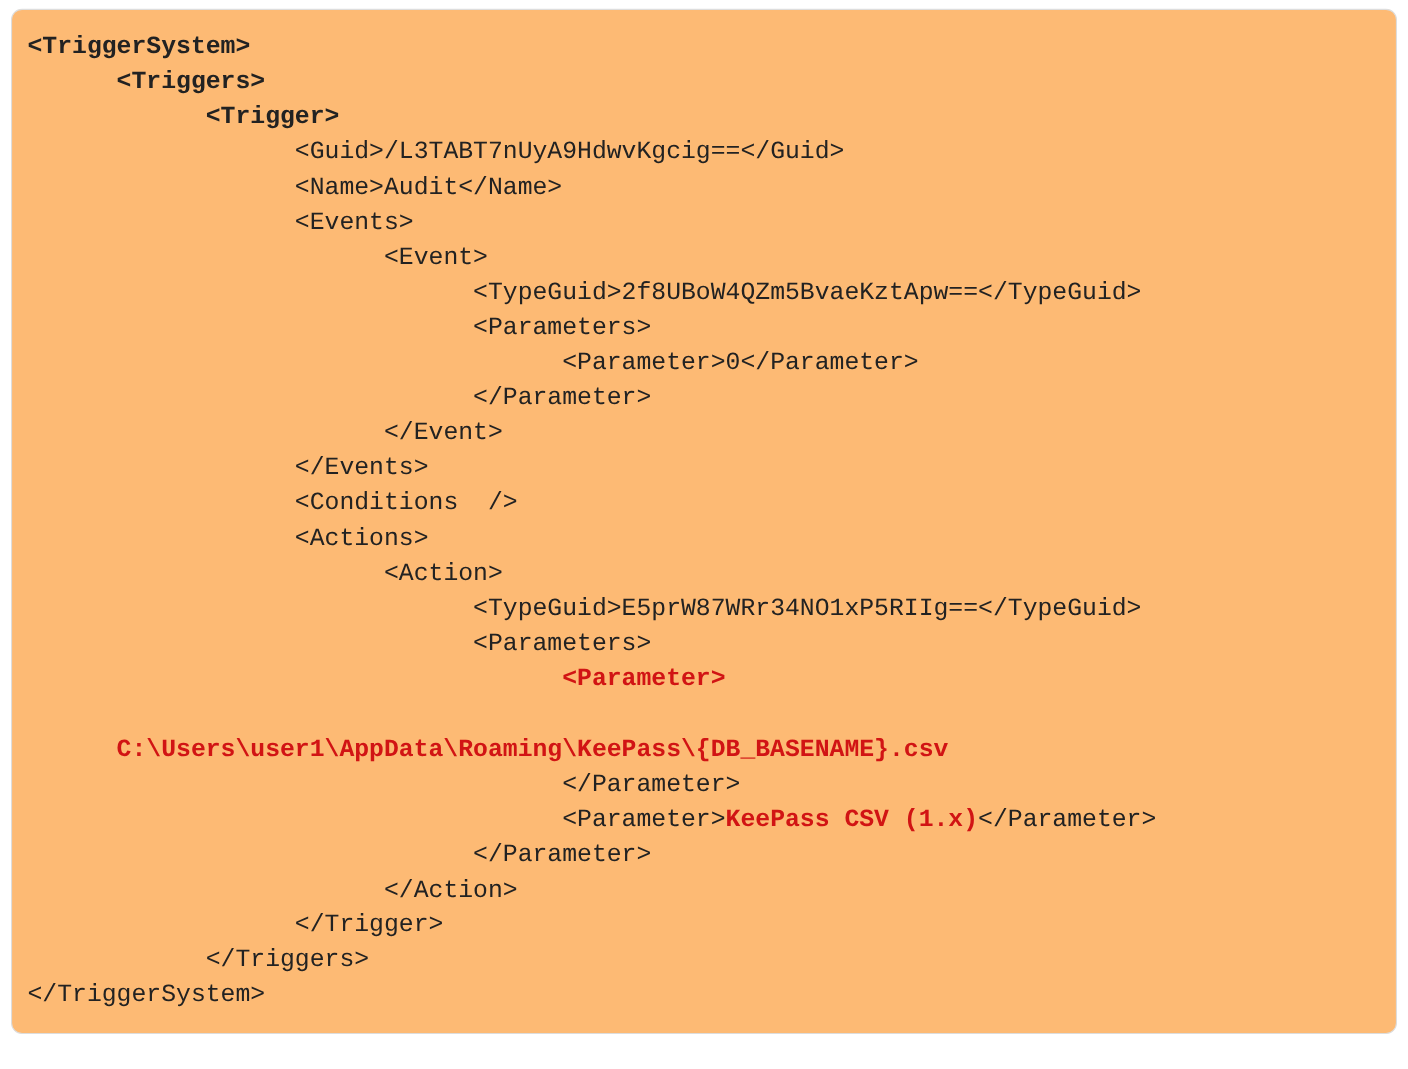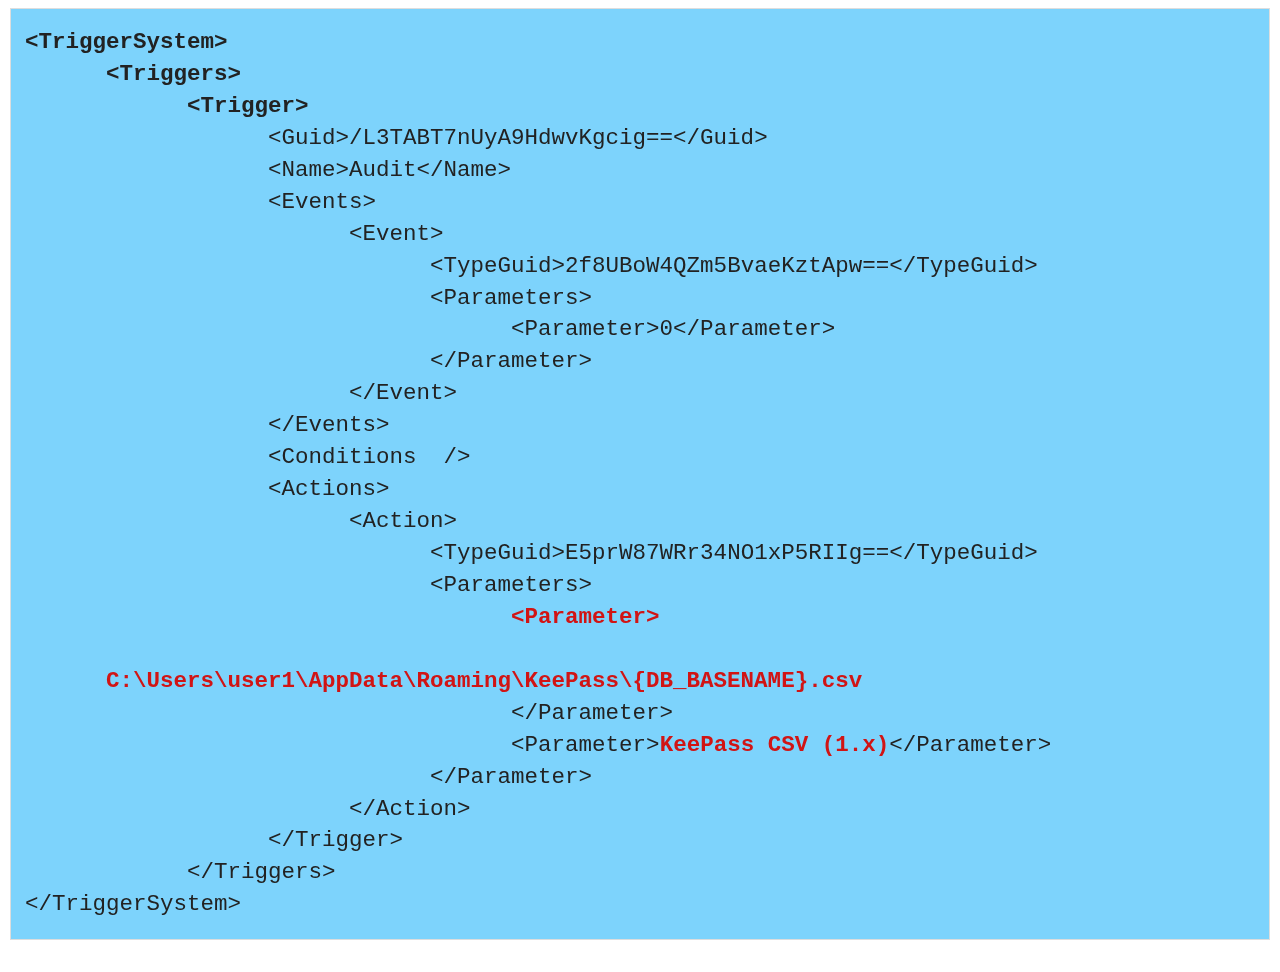--- a/index.html
+++ b/index.html
@@ -5,23 +5,23 @@
   html, body {
     margin: 0;
     padding: 0;
     background: #ffffff;
   }
   .frame {
     box-sizing: border-box;
     width: 1260px;
     margin: 8px auto;
     border: 1px solid #dddddd;
-    border-radius: 0;
+    border-radius: 10px;
     padding: 18px 4px 18px 14px;
-    background: #7dd3fc;
+    background: #fdba74;
   }
   .code {
     font-family: "Courier New", Courier, monospace;
     font-size: 22.5px;
     line-height: 1.42;
     color: #222222;
     white-space: pre;
     margin: 0;
   }
   .red { color: #d11414; }

